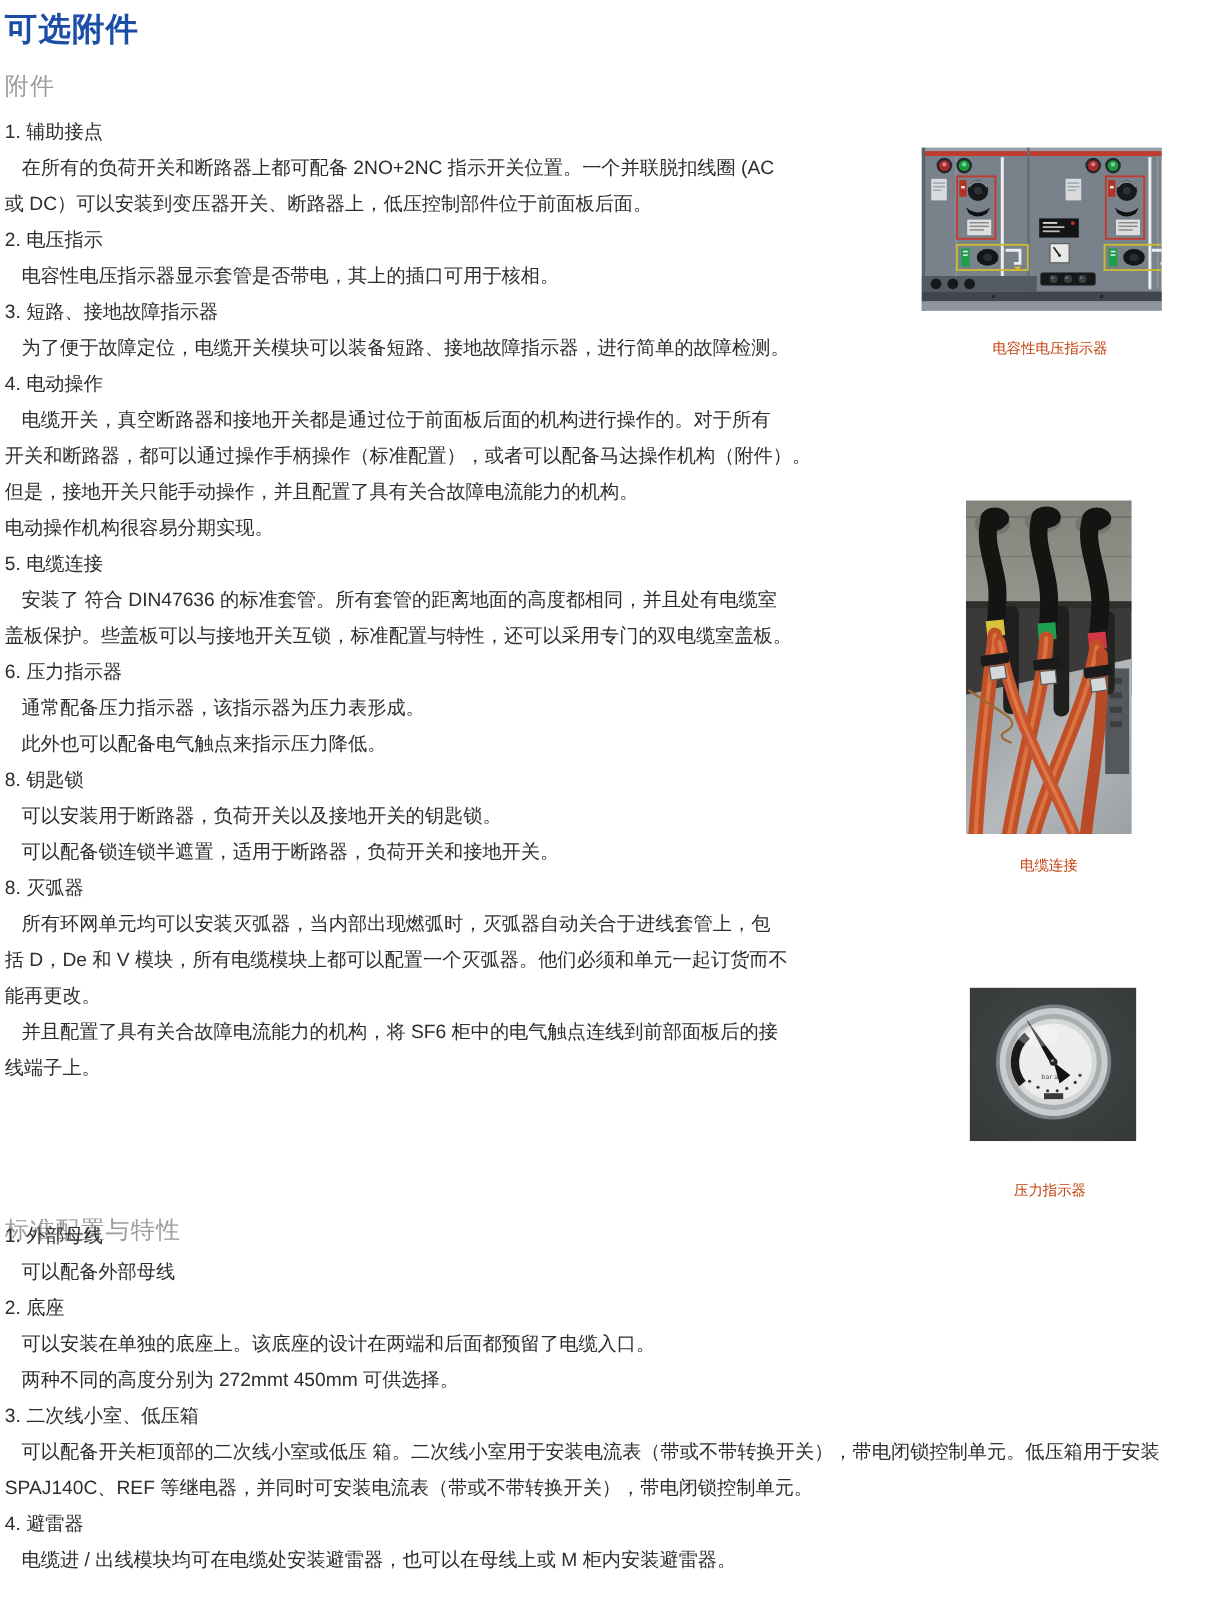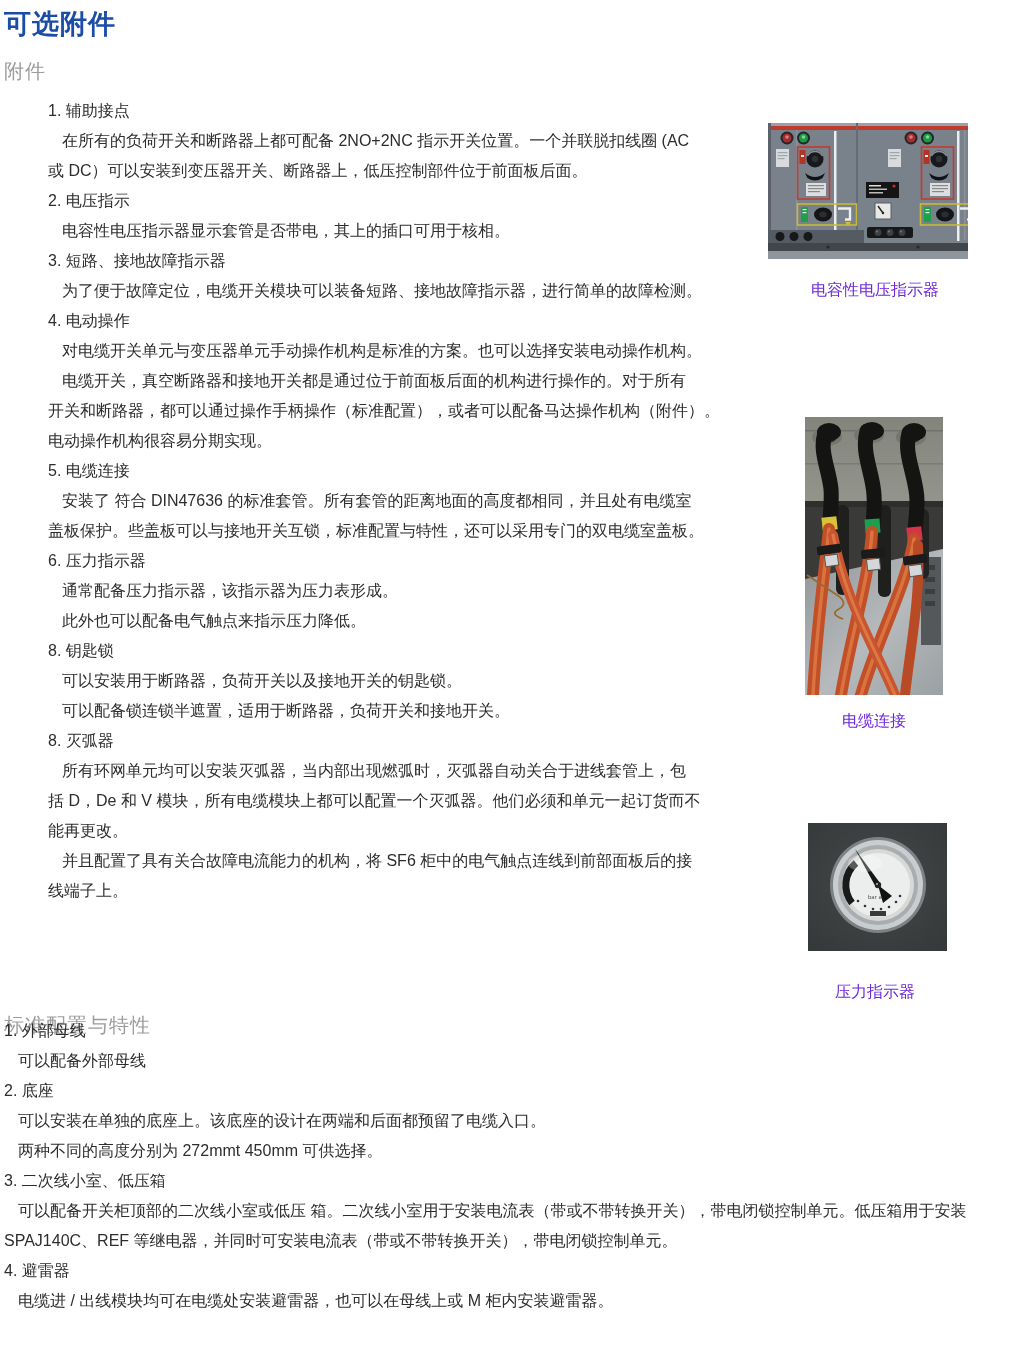--- a/index.html
+++ b/index.html
@@ -12,34 +12,34 @@
     position:absolute;left:4px;top:6px;
     font-size:27px;font-weight:bold;color:#1c4da6;letter-spacing:1px;
   }
   .section-heading{
     position:absolute;left:4px;
     font-size:20px;font-weight:normal;color:#9c9c9c;letter-spacing:1px;
   }
   #h-sec1{top:58px;}
   #h-sec2{top:978px;margin-top:34px;}
   .lines{position:absolute;left:4px;}
-  #sec1-lines{top:96px;width:770px;margin-left:44px;}
+  #sec1-lines{top:96px;width:770px;}
   #sec2-lines{top:1016px;width:1010px;}
   .line{
     height:30px;line-height:30px;font-size:16px;color:#2d2d2d;
     white-space:nowrap;
   }
   .line.indent{padding-left:14px;}
   .figure{position:absolute;}
   .figure svg{display:block;}
   #fig1{left:768px;top:123px;width:214px;height:136px;}
   #fig2{left:805px;top:417px;width:138px;height:278px;}
   #fig3{left:808px;top:823px;width:139px;height:128px;}
   .caption{
-    position:absolute;text-align:center;font-size:16px;color:#6d28d9;
+    position:absolute;text-align:center;font-size:12px;color:#c2410c;
     height:22px;line-height:22px;white-space:nowrap;
   }
   #cap1{left:768px;top:279px;width:214px;}
   #cap2{left:805px;top:710px;width:138px;}
   #cap3{left:768px;top:981px;width:214px;}
 </style>
 </head>
 <body>
 
 <div class="page">
@@ -49,23 +49,23 @@
   <div class="section-heading" id="h-sec1">附件</div>
   <div class="lines" id="sec1-lines">
       <div class="line">1. 辅助接点</div>
       <div class="line indent">在所有的负荷开关和断路器上都可配备 2NO+2NC 指示开关位置。一个并联脱扣线圈 (AC</div>
       <div class="line">或 DC）可以安装到变压器开关、断路器上，低压控制部件位于前面板后面。</div>
       <div class="line">2. 电压指示</div>
       <div class="line indent">电容性电压指示器显示套管是否带电，其上的插口可用于核相。</div>
       <div class="line">3. 短路、接地故障指示器</div>
       <div class="line indent">为了便于故障定位，电缆开关模块可以装备短路、接地故障指示器，进行简单的故障检测。</div>
       <div class="line">4. 电动操作</div>
-      <div class="line indent">对电缆开关单元与变压器单元手动操作机构是标准的方案。也可以选择安装电动操作机构。</div>
       <div class="line indent">电缆开关，真空断路器和接地开关都是通过位于前面板后面的机构进行操作的。对于所有</div>
       <div class="line">开关和断路器，都可以通过操作手柄操作（标准配置），或者可以配备马达操作机构（附件）。</div>
+      <div class="line">但是，接地开关只能手动操作，并且配置了具有关合故障电流能力的机构。</div>
       <div class="line">电动操作机构很容易分期实现。</div>
       <div class="line">5. 电缆连接</div>
       <div class="line indent">安装了 符合 DIN47636 的标准套管。所有套管的距离地面的高度都相同，并且处有电缆室</div>
       <div class="line">盖板保护。些盖板可以与接地开关互锁，标准配置与特性，还可以采用专门的双电缆室盖板。</div>
       <div class="line">6. 压力指示器</div>
       <div class="line indent">通常配备压力指示器，该指示器为压力表形成。</div>
       <div class="line indent">此外也可以配备电气触点来指示压力降低。</div>
       <div class="line">8. 钥匙锁</div>
       <div class="line indent">可以安装用于断路器，负荷开关以及接地开关的钥匙锁。</div>
       <div class="line indent">可以配备锁连锁半遮置，适用于断路器，负荷开关和接地开关。</div>

